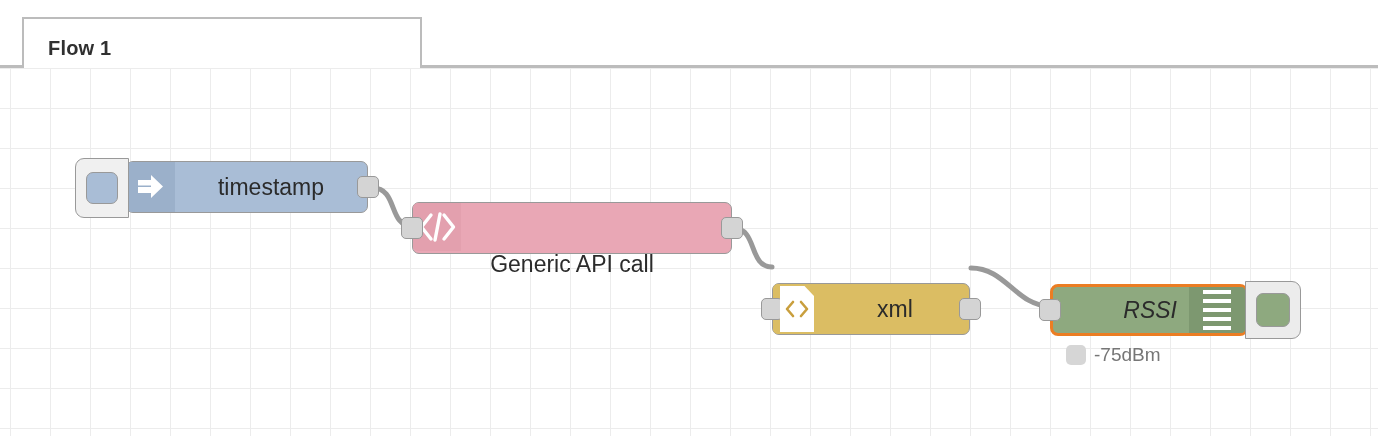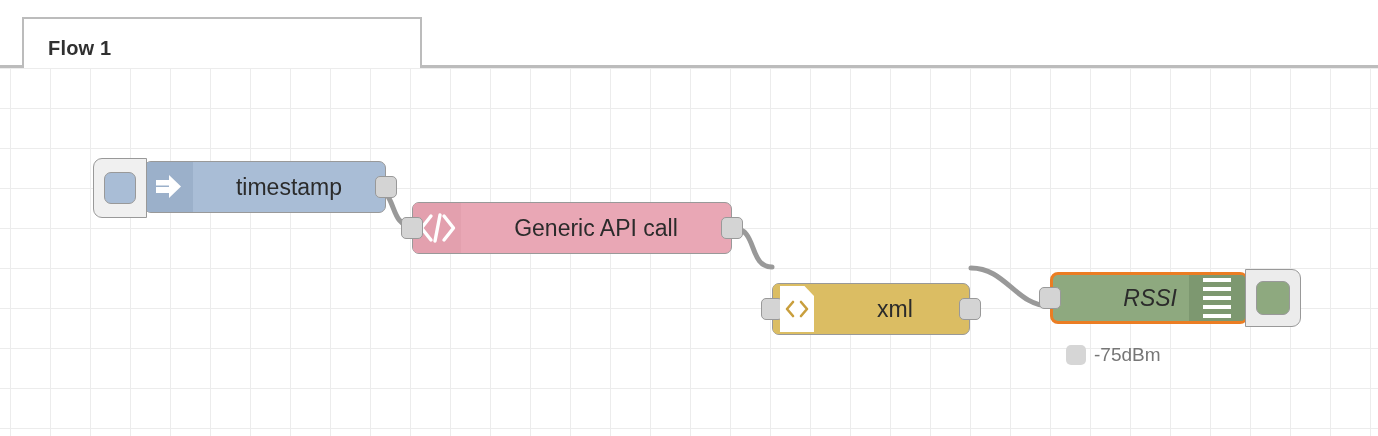--- a/index.html
+++ b/index.html
@@ -112,21 +112,21 @@
     border: 1.5px solid #999999;
     border-radius: 5px;
     box-sizing: border-box;
     top: 14px;
   }
   .port.in  { left: -12px; }
   .port.out { right: -12px; }
 
   
   #node-inject {
-    left: 144px;
+    left: 126px;
     top: 93px;
     width: 242px;
     background: #a9bdd6;
   }
   #node-inject .icon-strip { background: #9bb0ca; }
   #inject-button {
     position: absolute;
     left: -52px;
     top: -4px;
     width: 54px;
@@ -147,20 +147,21 @@
     border-radius: 7px;
     box-sizing: border-box;
   }
 
   
   #node-api {
     left: 412px;
     top: 134px;
     width: 320px;
     background: #e9a7b5;
+    flex-direction: column;
   }
   #node-api .icon-strip { background: #e3a0ae; }
 
   
   #node-xml {
     left: 772px;
     top: 174px;
     width: 198px;
     background: #dbbd63;
     margin-top: 41px;
@@ -173,21 +174,21 @@
     position: relative;
     display: flex;
     align-items: center;
     justify-content: center;
     clip-path: polygon(0 0, 72% 0, 100% 22%, 100% 100%, 0 100%);
   }
 
   
   #node-debug {
     left: 1050px;
-    top: 204px;
+    top: 216px;
     width: 198px;
     background: #8ea97f;
     border: 3px solid #eb7d23;
     border-radius: 8px;
   }
   #node-debug .node-label {
     font-style: italic;
     font-size: 23px;
     justify-content: flex-end;
     padding-right: 12px;

